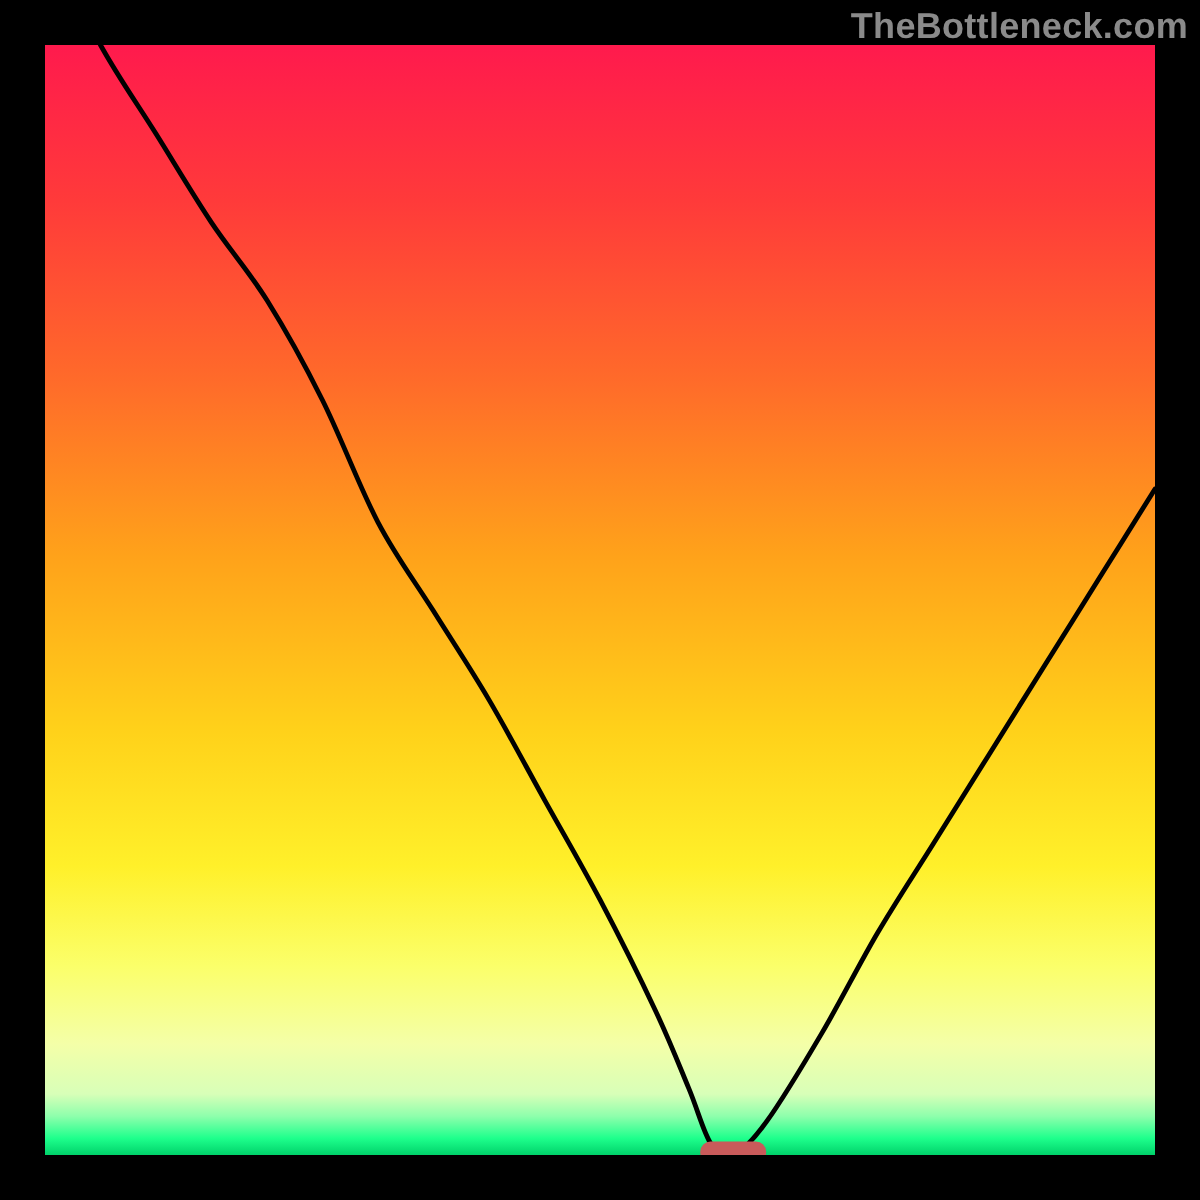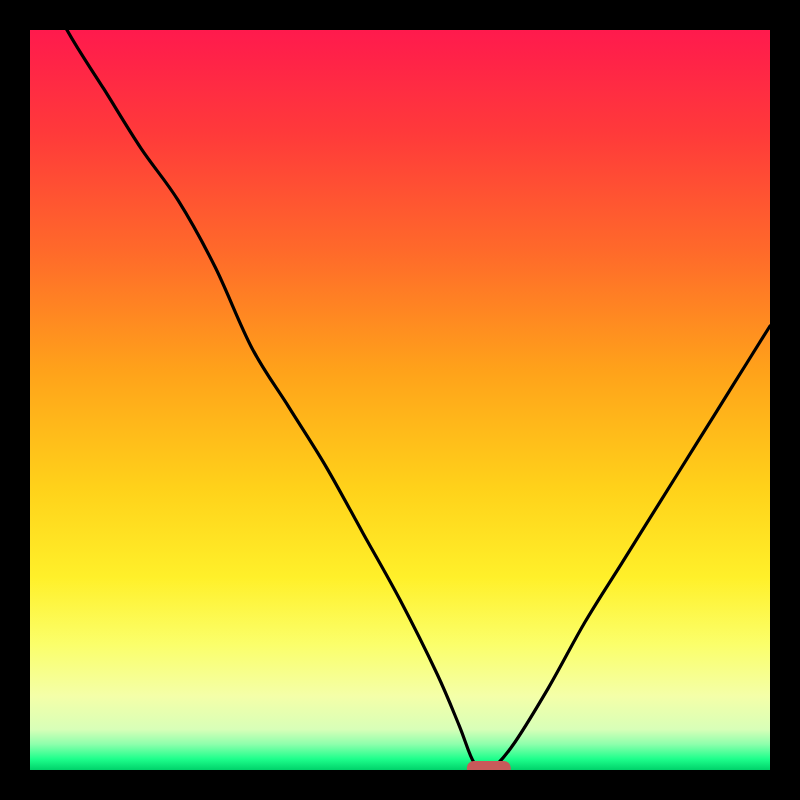--- a/index.html
+++ b/index.html
@@ -55,20 +55,21 @@
     font-weight: 600;
     color: #8a8a8a;
     letter-spacing: 0.2px;
     user-select: none;
   }
 </style>
 </head>
 <body>
 
 <div class="frame">
+  <div class="watermark">TheBottleneck.com</div>
 
   <div class="plot">
     <svg class="gradient" viewBox="0 0 740 740" preserveAspectRatio="none">
       <defs>
         <linearGradient id="bg-grad" x1="0" y1="0" x2="0" y2="1">
             <stop offset="0%" stop-color="#ff1a4d"></stop>
             <stop offset="14.000000000000002%" stop-color="#ff3a3a"></stop>
             <stop offset="30%" stop-color="#ff6a2a"></stop>
             <stop offset="46%" stop-color="#ffa21a"></stop>
             <stop offset="62%" stop-color="#ffd21a"></stop>

